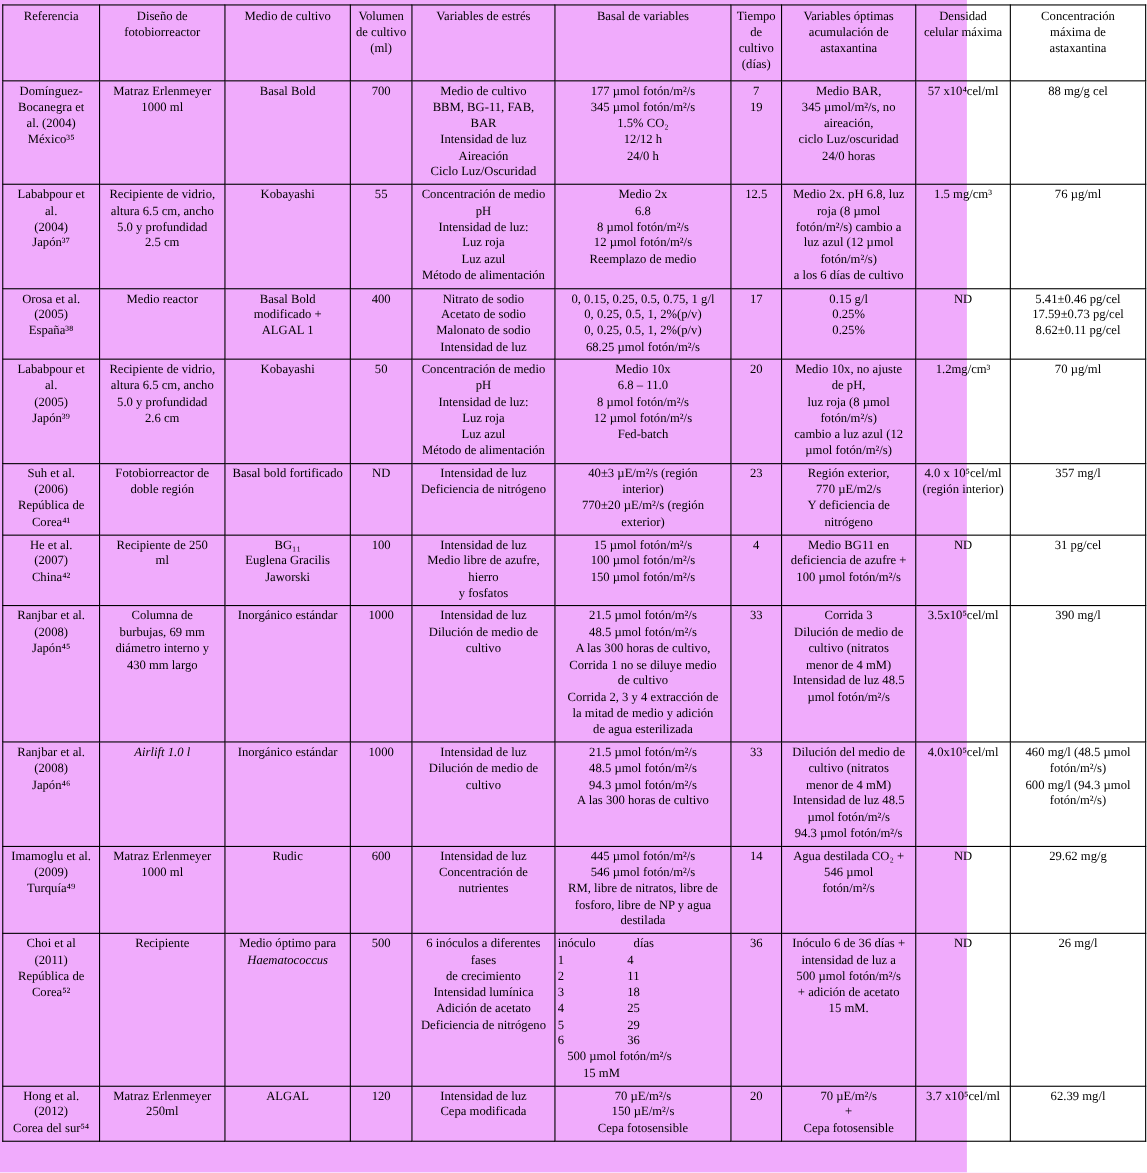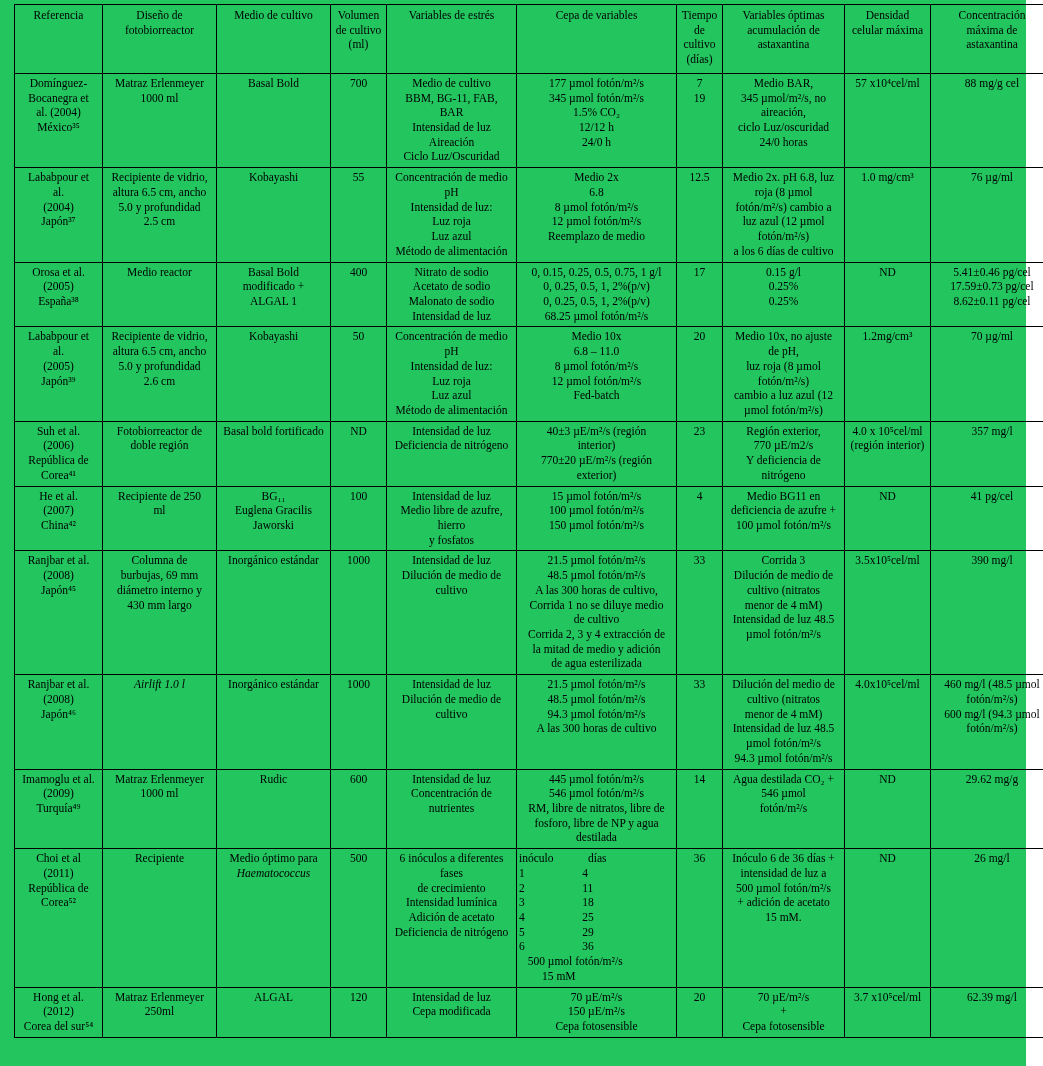--- a/index.html
+++ b/index.html
@@ -1,25 +1,25 @@
 <!DOCTYPE html>
 <html><head>
 <meta charset="utf-8">
 <style>
   html, body {
     margin: 0;
     padding: 0;
     background: #ffffff;
   }
   .page {
-    width: 1026px;
+    width: 879px;
     min-height: 1066px;
     box-sizing: border-box;
-    padding: 4px 14px;
-    background: #22c55e;
+    padding: 4px 2px;
+    background: #f0abfc;
     font-family: "Liberation Serif", "DejaVu Serif", serif;
     color: #000000;
   }
   table.data-table {
     border-collapse: collapse;
     table-layout: fixed;
     width: 1039px;
   }
   table.data-table th,
   table.data-table td {
@@ -64,21 +64,21 @@
         <col class="c8">
         <col class="c9">
     </colgroup>
     <thead>
       <tr>
           <th>Referencia</th>
           <th>Diseño de<br>fotobiorreactor</th>
           <th>Medio de cultivo</th>
           <th>Volumen<br>de cultivo<br>(ml)</th>
           <th>Variables de estrés</th>
-          <th>Cepa de variables</th>
+          <th>Basal de variables</th>
           <th>Tiempo<br>de<br>cultivo<br>(días)</th>
           <th>Variables óptimas<br>acumulación de<br>astaxantina</th>
           <th>Densidad<br>celular máxima</th>
           <th>Concentración<br>máxima de<br>astaxantina</th>
         </tr>
     </thead>
     <tbody>
         <tr>
           <td>Domínguez-<br>Bocanegra et<br>al. (2004)<br>México³⁵</td>
           <td>Matraz Erlenmeyer<br>1000 ml</td>
@@ -93,21 +93,21 @@
         </tr>
         <tr>
           <td>Lababpour et<br>al.<br>(2004)<br>Japón³⁷</td>
           <td>Recipiente de vidrio,<br>altura 6.5 cm, ancho<br>5.0 y profundidad<br>2.5 cm</td>
           <td>Kobayashi</td>
           <td>55</td>
           <td>Concentración de medio<br>pH<br>Intensidad de luz:<br>Luz roja<br>Luz azul<br>Método de alimentación</td>
           <td>Medio 2x<br>6.8<br>8 µmol fotón/m²/s<br>12 µmol fotón/m²/s<br>Reemplazo de medio</td>
           <td>12.5</td>
           <td>Medio 2x. pH 6.8, luz<br>roja (8 µmol<br>fotón/m²/s) cambio a<br>luz azul (12 µmol<br>fotón/m²/s)<br>a los 6 días de cultivo</td>
-          <td>1.0 mg/cm³</td>
+          <td>1.5 mg/cm³</td>
           <td>76 µg/ml</td>
         </tr>
         <tr>
           <td>Orosa et al.<br>(2005)<br>España³⁸</td>
           <td>Medio reactor</td>
           <td>Basal Bold<br>modificado +<br>ALGAL 1</td>
           <td>400</td>
           <td>Nitrato de sodio<br>Acetato de sodio<br>Malonato de sodio<br>Intensidad de luz</td>
           <td>0, 0.15, 0.25, 0.5, 0.75, 1 g/l<br>0, 0.25, 0.5, 1, 2%(p/v)<br>0, 0.25, 0.5, 1, 2%(p/v)<br>68.25 µmol fotón/m²/s</td>
           <td>17</td>
@@ -142,21 +142,21 @@
         <tr>
           <td>He et al.<br>(2007)<br>China⁴²</td>
           <td>Recipiente de 250<br>ml</td>
           <td>BG₁₁<br>Euglena Gracilis<br>Jaworski</td>
           <td>100</td>
           <td>Intensidad de luz<br>Medio libre de azufre,<br>hierro<br>y fosfatos</td>
           <td>15 µmol fotón/m²/s<br>100 µmol fotón/m²/s<br>150 µmol fotón/m²/s</td>
           <td>4</td>
           <td>Medio BG11 en<br>deficiencia de azufre +<br>100 µmol fotón/m²/s</td>
           <td>ND</td>
-          <td>41 pg/cel</td>
+          <td>31 pg/cel</td>
         </tr>
         <tr>
           <td>Ranjbar et al.<br>(2008)<br>Japón⁴⁵</td>
           <td>Columna de<br>burbujas, 69 mm<br>diámetro interno y<br>430 mm largo</td>
           <td>Inorgánico estándar</td>
           <td>1000</td>
           <td>Intensidad de luz<br>Dilución de medio de<br>cultivo</td>
           <td>21.5 µmol fotón/m²/s<br>48.5 µmol fotón/m²/s<br>A las 300 horas de cultivo,<br>Corrida 1 no se diluye medio<br>de cultivo<br>Corrida 2, 3 y 4 extracción de<br>la mitad de medio y adición<br>de agua esterilizada</td>
           <td>33</td>
           <td>Corrida 3<br>Dilución de medio de<br>cultivo (nitratos<br>menor de 4 mM)<br>Intensidad de luz 48.5<br>µmol fotón/m²/s</td>

